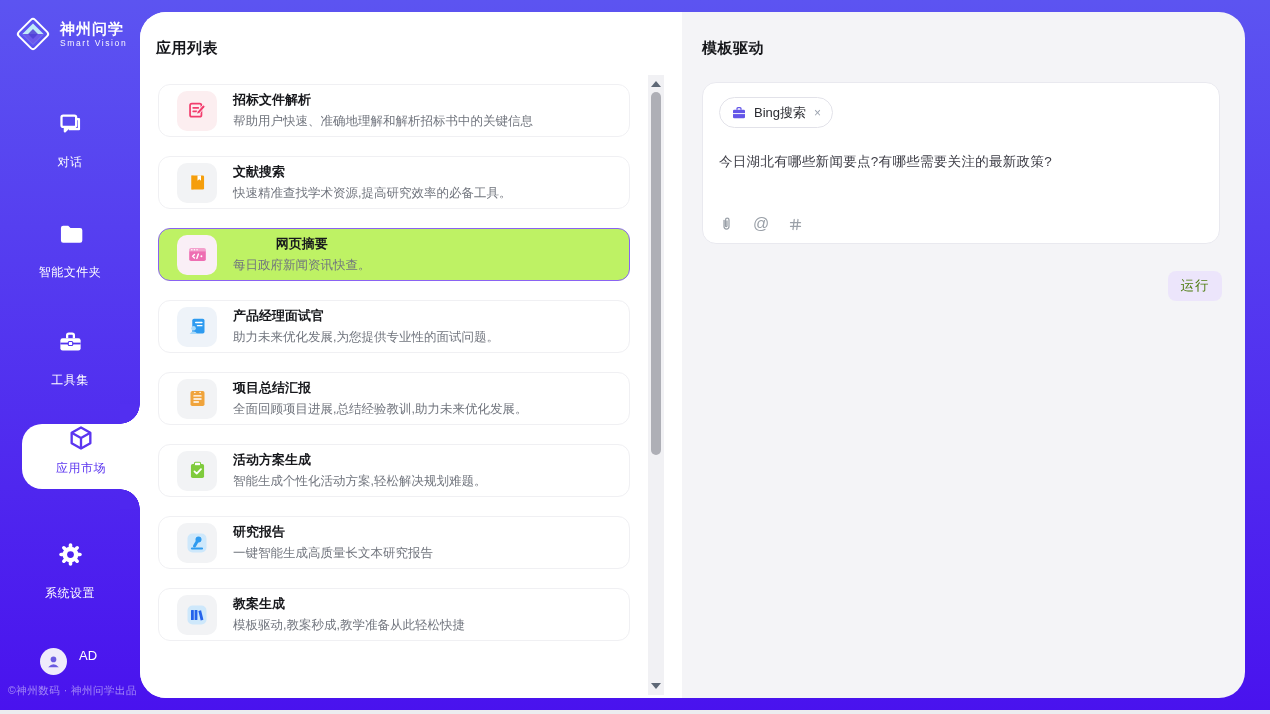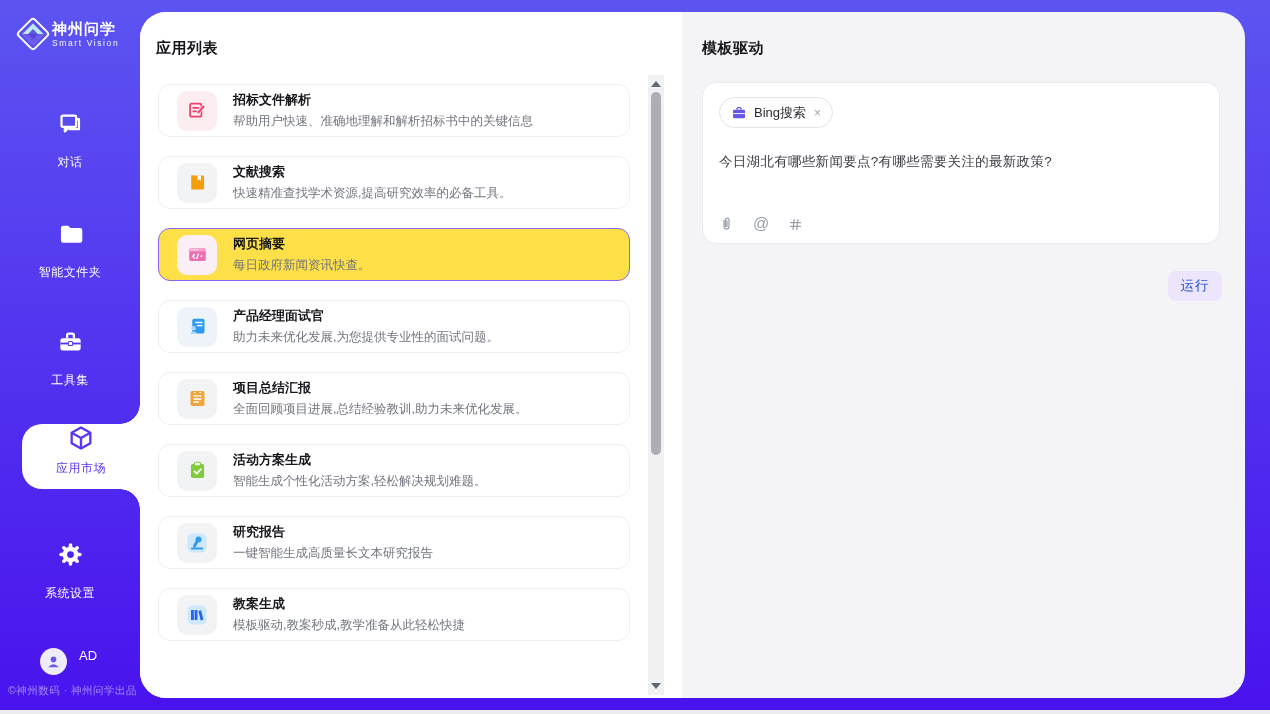--- a/index.html
+++ b/index.html
@@ -6,21 +6,21 @@
   html,body { width:1270px; height:714px; overflow:hidden; }
   body {
     font-family:"Liberation Sans","DejaVu Sans",sans-serif;
     background:linear-gradient(180deg,#5C54F1 0%,#4912EE 100%);
     position:relative; color:#1A1B20;
   }
   .bottom-strip { position:absolute; left:0; right:0; bottom:0; height:4px; background:#ECECEF; }
 
   
   .sidebar { position:absolute; left:0; top:0; width:140px; height:710px; }
-  .logo { position:absolute; left:14px; top:15px; display:flex; align-items:center; }
+  .logo { position:absolute; left:14px; top:15px; display:flex; align-items:center; gap:8px; }
   .logo-text { display:flex; flex-direction:column; color:#fff; }
   .logo-name { font-size:15px; font-weight:bold; letter-spacing:1px; line-height:18px; }
   .logo-sub  { font-size:8.5px; letter-spacing:1.6px; opacity:.95; }
   .nav-item { position:absolute; left:0; width:140px; text-align:center; color:#fff; cursor:pointer; }
   .nav-item .nav-icon { display:inline-block; height:27px; }
   .nav-label { display:block; font-size:12px; margin-top:13px; letter-spacing:.5px; }
   .nav-label.u { text-underline-offset:2px; }
   .nav-chat { top:110px; } .nav-folder { top:220px; } .nav-tools { top:328px; } .nav-settings { top:541px; }
   .active-bubble { position:absolute; left:22px; right:0; top:424px; height:65px; background:#fff;
     border-radius:20px 0 0 20px; display:flex; flex-direction:column; align-items:center; cursor:pointer; }
@@ -187,21 +187,21 @@
             <path d="M12 4 v6 l2 -1.6 2 1.6 V4 z" fill="#fff"></path>
             <rect x="5" y="4" width="2.4" height="16" fill="currentColor" opacity=".55"></rect>
           </svg>
         </span>
         <div class="card-text">
           <div class="card-title">文献搜索</div>
           <div class="card-desc">快速精准查找学术资源,提高研究效率的必备工具。</div>
         </div>
       </div>
 
-      <div class="card selected" style="background-color: #fde047; border-color: rgb(138, 99, 242);">
+      <div class="card selected" style="background-color: #bef264; border-color: rgb(138, 99, 242); text-align: center;">
         <span class="tile" style="background-color: rgb(250, 239, 246); color: rgb(238, 110, 178);">
           <svg width="21" height="21" viewBox="0 0 24 24">
             <rect x="2.5" y="4.5" width="19" height="15" rx="2" fill="currentColor"></rect>
             <rect x="2.5" y="4.5" width="19" height="4" fill="#fff" opacity=".35"></rect>
             <circle cx="5.5" cy="6.5" r=".9" fill="#fff"></circle>
               <circle cx="8.5" cy="6.5" r=".9" fill="#fff"></circle>
               <circle cx="11.5" cy="6.5" r=".9" fill="#fff"></circle>
             <path d="M8.5 12 l-2 2 2 2 M13 11.5 l-1.8 5" stroke="#fff" stroke-width="1.6" fill="none" stroke-linecap="round"></path>
             <circle cx="16.5" cy="14" r="1.1" fill="#fff"></circle>
           </svg>
@@ -315,17 +315,17 @@
         <svg width="15" height="16" viewBox="0 0 24 24" fill="none" stroke="currentColor" stroke-width="2" stroke-linecap="round">
           <path d="M8 6 v10 a4 4 0 0 0 8 0 V5.5 a2.8 2.8 0 0 0 -5.6 0 V15 a1.2 1.2 0 0 0 2.4 0 V7"></path>
         </svg>
         <span class="at-glyph">@</span>
         <svg width="15" height="15" viewBox="0 0 24 24" stroke="currentColor" stroke-width="2" stroke-linecap="round">
           <path d="M4 9 h16 M4 15 h16 M10 4 L8 20 M16 4 L14 20"></path>
         </svg>
       </div>
     </div>
 
-    <button class="run-btn" style="background-color: rgb(236, 229, 251); color: #1d4ed8;">运行</button>
+    <button class="run-btn" style="background-color: rgb(236, 229, 251); color: #4d7c0f;">运行</button>
   </div>
 </div>
 
 <div class="bottom-strip"></div>
 
 </body></html>

